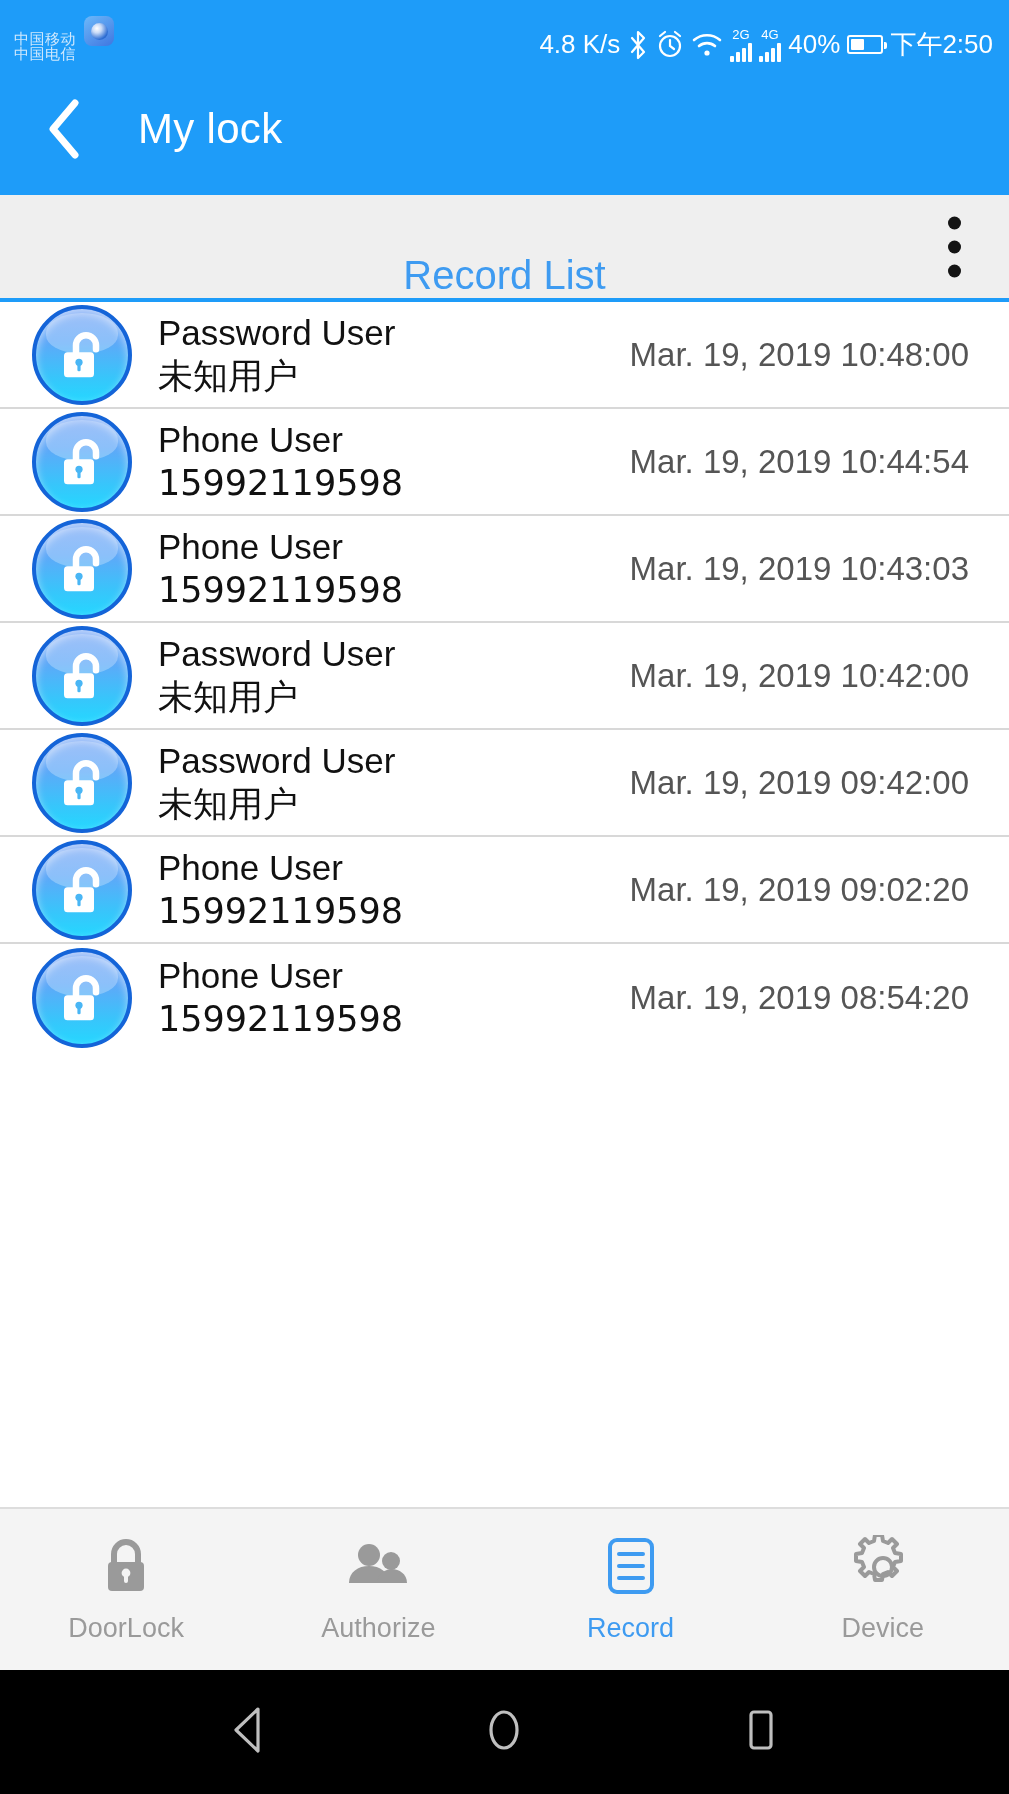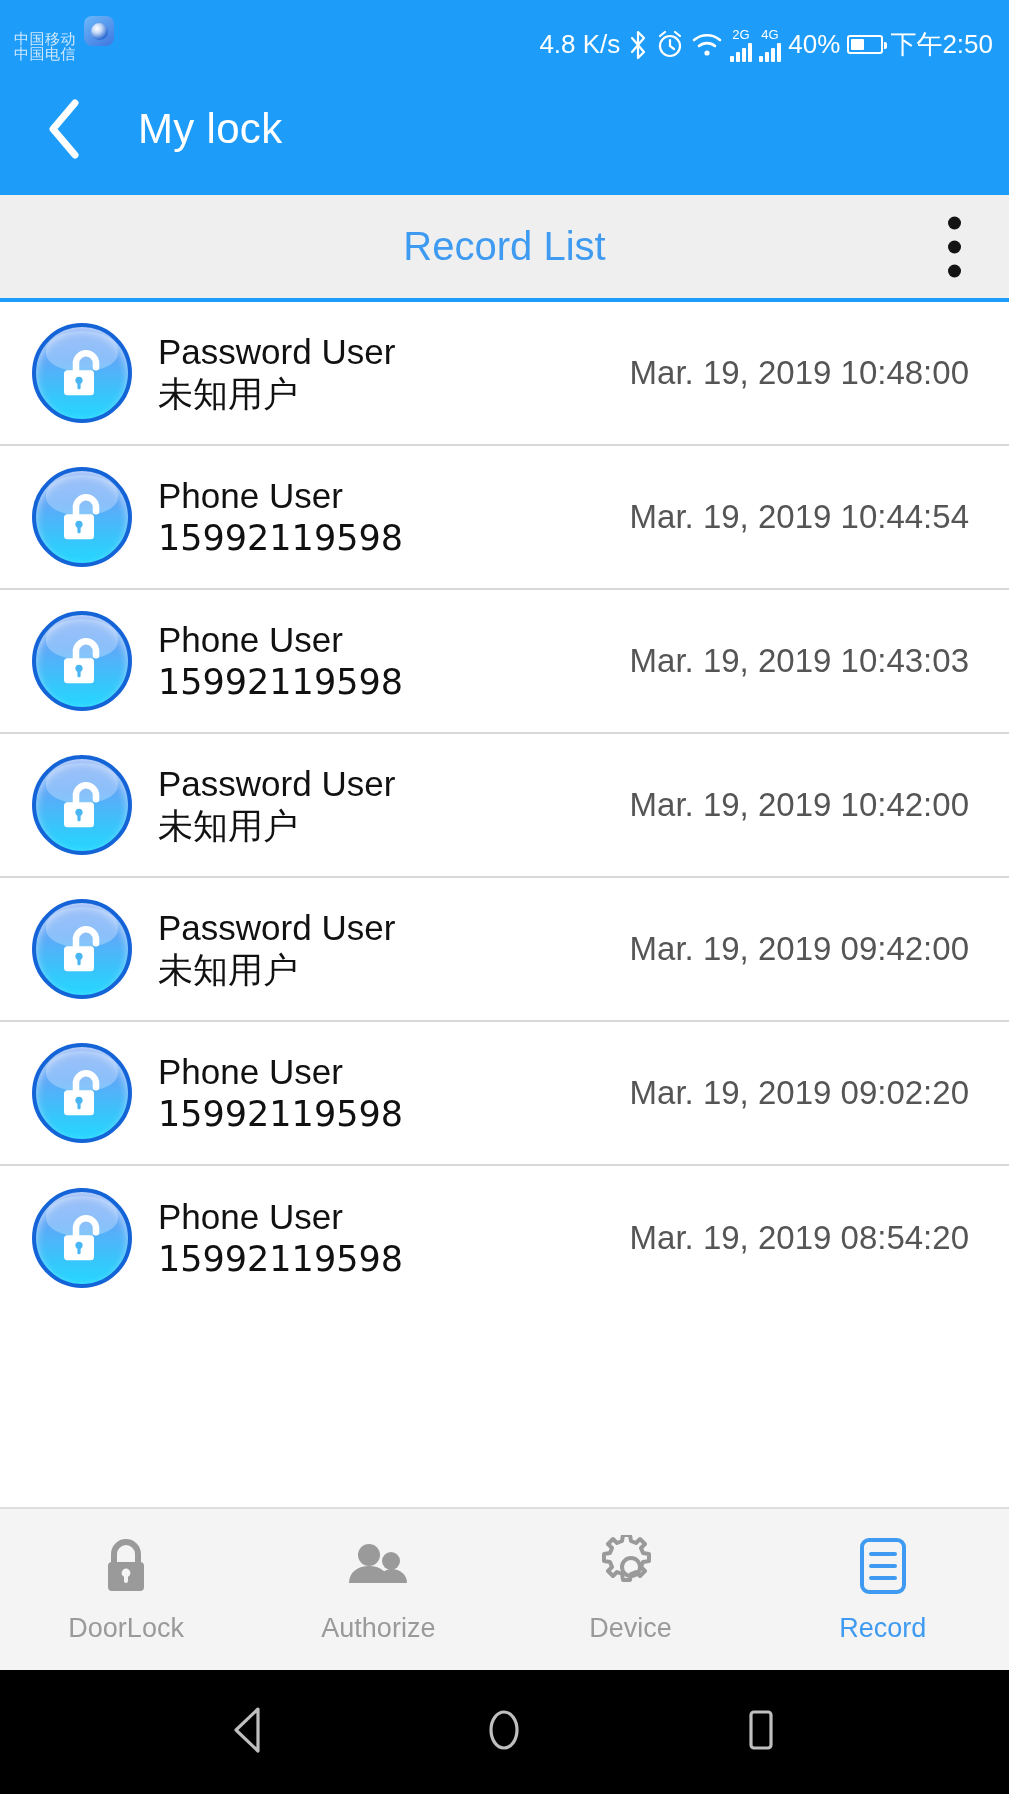--- a/index.html
+++ b/index.html
@@ -44,34 +44,34 @@
     height:133px; flex:0 0 133px; background:#1E9CF9; display:flex; align-items:center;
     padding-left:34px; color:#fff;
   }
   .back-btn{ width:62px;height:62px;display:flex;align-items:center;justify-content:center;cursor:pointer; }
   .back-btn svg{ display:block; }
   .app-title{ font-size:42px; font-weight:400; margin-left:42px; letter-spacing:.3px; }
 
   
   .tabbar{
     height:107px; flex:0 0 107px; background:#EFEFEF; position:relative;
-    display:flex; align-items:center; justify-content:center;
+    display:flex; align-items:flex-end; justify-content:center;
     border-bottom:4px solid #1E9CF9;
   }
   .tab-label{ font-size:40px; color:#3E9BF1; }
   .overflow{
     position:absolute; right:34px; top:50%; transform:translateY(-50%);
     display:flex; flex-direction:column; gap:11px; padding:8px 14px; cursor:pointer;
   }
   .overflow i{ display:block; width:13px;height:13px;border-radius:50%;background:#141414; }
 
   
   .list{ flex:1 1 auto; background:#ffffff; overflow:hidden; }
   .row{
-    height:144px; display:flex; align-items:center;
+    height:107px; display:flex; align-items:center;
     border-bottom:2px solid #D8D8D8; padding:0 18px 0 32px;
   }
   .row:last-child{ border-bottom:none; }
   .lockicon{ flex:0 0 100px; width:100px; height:100px; position:relative; }
   .lockicon .disc{
     position:absolute; inset:0; border-radius:50%;
     background:linear-gradient(180deg,#7aa7f6 0%,#5fa8f8 35%,#37c6fb 75%,#25d7ff 100%);
     border:4px solid #1464d8;
     box-shadow:inset 0 4px 8px rgba(255,255,255,.55);
   }
@@ -324,38 +324,38 @@
         <div class="ico">
           <svg width="66" height="64" viewBox="0 0 66 64">
             <circle cx="24" cy="20" r="11" fill="#9A9A9A"></circle>
             <path d="M4 48c0-11 9-17 20-17s20 6 20 17z" fill="#9A9A9A"></path>
             <circle cx="46" cy="26" r="9" fill="#9A9A9A"></circle>
             <path d="M32 48c1-9 8-14 15-14s15 5 15 14z" fill="#9A9A9A"></path>
           </svg>
         </div>
      <div class="lbl">Authorize</div>
       </div>
+      <div class="navitem active">
+        <div class="ico">
+          <svg width="60" height="64" viewBox="0 0 60 64">
+            <rect x="9" y="5" width="42" height="52" rx="7" fill="none" stroke="#3E9BF1" stroke-width="4"></rect>
+            <path d="M18 19h24M18 31h24M18 43h24" stroke="#3E9BF1" stroke-width="4" stroke-linecap="round"></path>
+          </svg>
+        </div>
+     <div class="lbl">Record</div>
+      </div>
       <div class="navitem">
         <div class="ico">
           <svg width="62" height="64" viewBox="0 0 62 64">
             <path d="M31 6l5 2 4-4 5 5-4 4 2 5 6 1v7l-6 1-2 5 4 4-5 5-4-4-5 2-1 6h-7l-1-6-5-2-4 4-5-5 4-4-2-5-6-1v-7l6-1 2-5-4-4 5-5 4 4 5-2 1-6h7z" fill="none" stroke="#9A9A9A" stroke-width="4" stroke-linejoin="round"></path>
             <circle cx="31" cy="32" r="9" fill="none" stroke="#9A9A9A" stroke-width="4"></circle>
           </svg>
         </div>
      <div class="lbl">Device</div>
       </div>
-      <div class="navitem active">
-        <div class="ico">
-          <svg width="60" height="64" viewBox="0 0 60 64">
-            <rect x="9" y="5" width="42" height="52" rx="7" fill="none" stroke="#3E9BF1" stroke-width="4"></rect>
-            <path d="M18 19h24M18 31h24M18 43h24" stroke="#3E9BF1" stroke-width="4" stroke-linecap="round"></path>
-          </svg>
-        </div>
-     <div class="lbl">Record</div>
-      </div>
     </div>
 
   <div class="sysnav">
     <div class="btn">
       <span>
         <svg width="48" height="52" viewBox="0 0 48 52">
             <path d="M34 5L12 26l22 21z" fill="none" stroke="#BFBFBF" stroke-width="3.2" stroke-linejoin="round"></path>
           </svg>
       </span>
     </div>

